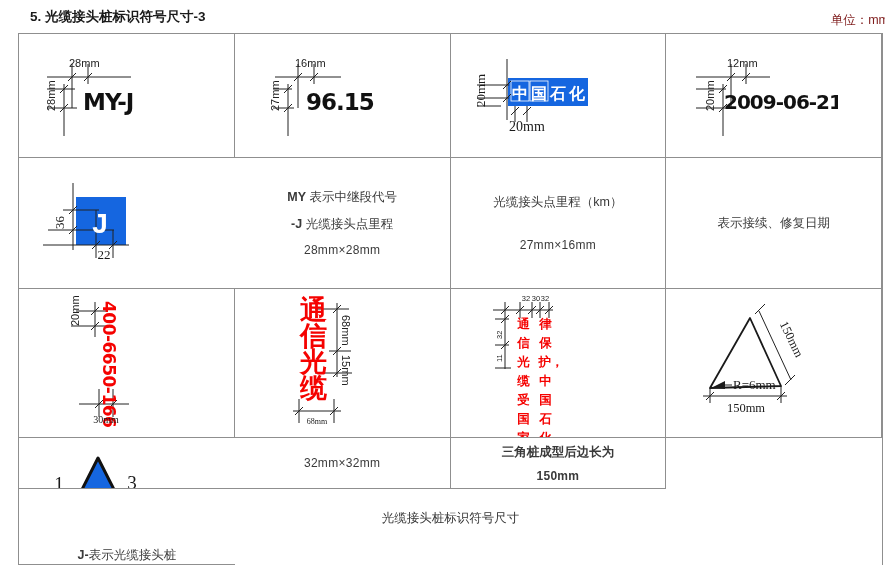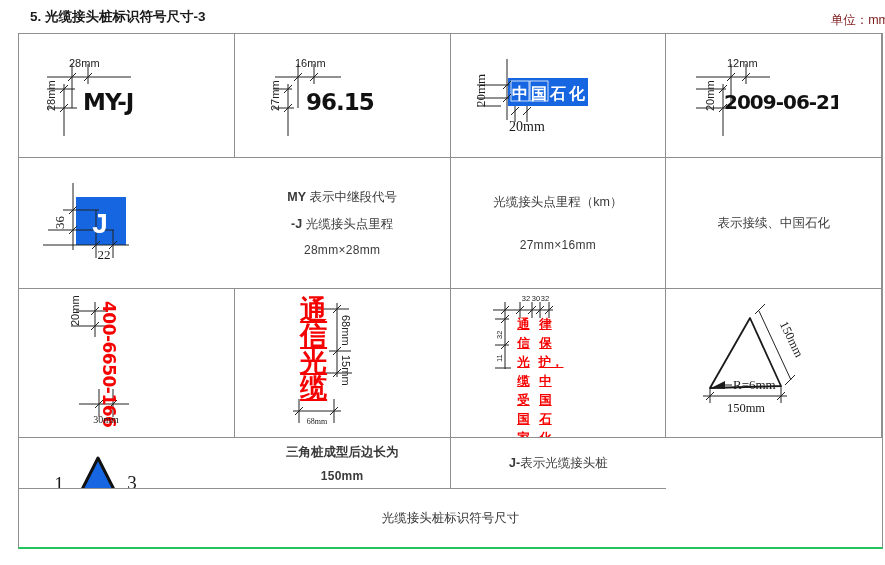--- a/index.html
+++ b/index.html
@@ -33,21 +33,21 @@
   svg { display:block; }
   .ln line, .ln path { stroke:#222; stroke-width:1; fill:none; }
   .dimS  { font-family:"Liberation Sans", sans-serif; font-size:11px; fill:#222; }
   .dimXS { font-family:"Liberation Sans", sans-serif; font-size:7.5px; fill:#222; }
   .serif  { font-family:"Liberation Serif", serif; fill:#1a1a1a; }
   .stamp { font-family:"DejaVu Sans", sans-serif; font-weight:900; fill:#111; letter-spacing:-1px; }
   .fill-blue { fill:var(--blue); }
   .red-t { fill:var(--red); }
   .vcjk {
     position:absolute; width:1.1em; word-break:break-all; color:var(--red);
-    font-weight:700; text-align:center;text-decoration:underline;
+    font-weight:700; text-align:center;
   }
   .vcjk.big   { font-size:27px; line-height:26px; left:64px; top:8px; }
   .vcjk.small { font-size:12.5px; line-height:19px; }
 </style>
 </head>
 <body>
 
 <div class="page">
   <div class="title">5. 光缆接头桩标识符号尺寸-3</div>
   <div class="unit">单位：mm</div>
@@ -161,21 +161,21 @@
     <div class="cell text" style="gap:10px;">
       <div><span class="b">MY</span><span> 表示中继段代号</span></div>
       <div><span class="b">-J</span><span> 光缆接头点里程</span></div>
       <div class="dims">28mm×28mm</div>
     </div>
     <div class="cell text">
       <div>光缆接头点里程（km）</div>
       <div class="dims">27mm×16mm</div>
     </div>
     <div class="cell text">
-      <div>表示接续、中国石化</div>
+      <div>表示接续、修复日期</div>
     </div>
 
     <div class="cell diagram">
       <svg width="172" height="149" viewBox="0 0 172 149">
         <g class="ln">
           <line x1="57" y1="22" x2="88" y2="22"></line>
             <line x1="52" y1="37" x2="92" y2="37"></line>
           <line x1="76" y1="13" x2="76" y2="48"></line>
           <line x1="72" y1="26" x2="80" y2="18"></line>
             <line x1="72" y1="41" x2="80" y2="33"></line>
@@ -268,23 +268,26 @@
     <div class="cell diagram lastcol">
       <svg width="172" height="149" viewBox="0 0 172 149">
         <path class="fill-blue" d="M79,20 L114,89 L44,89 Z" stroke="#111" stroke-width="3" stroke-linejoin="round"></path>
         <text x="80" y="76" text-anchor="middle" fill="#fff" font-size="26" font-weight="900">J</text>
         <text class="serif" font-size="19" x="40" y="52" text-anchor="middle">1</text>
         <text class="serif" font-size="19" x="113" y="51" text-anchor="middle">3</text>
         <text class="serif" font-size="19" x="82" y="111" text-anchor="middle">2</text>
       </svg>
     </div>
 
+    <div class="cell text">
+      <div class="dims">32mm×32mm</div>
+    </div>
     <div class="cell text" style="gap:8px;font-weight:bold;">
       <div>三角桩成型后边长为</div>
       <div class="dims">150mm</div>
     </div>
+    <div class="cell caption">光缆接头桩标识符号尺寸</div>
+
     <div class="cell text lastcol">
       <div><span class="b">J-</span><span>表示光缆接头桩</span></div>
     </div>
-
-    <div class="cell caption">光缆接头桩标识符号尺寸</div>
   </div>
 </div>
 
 </body></html>

